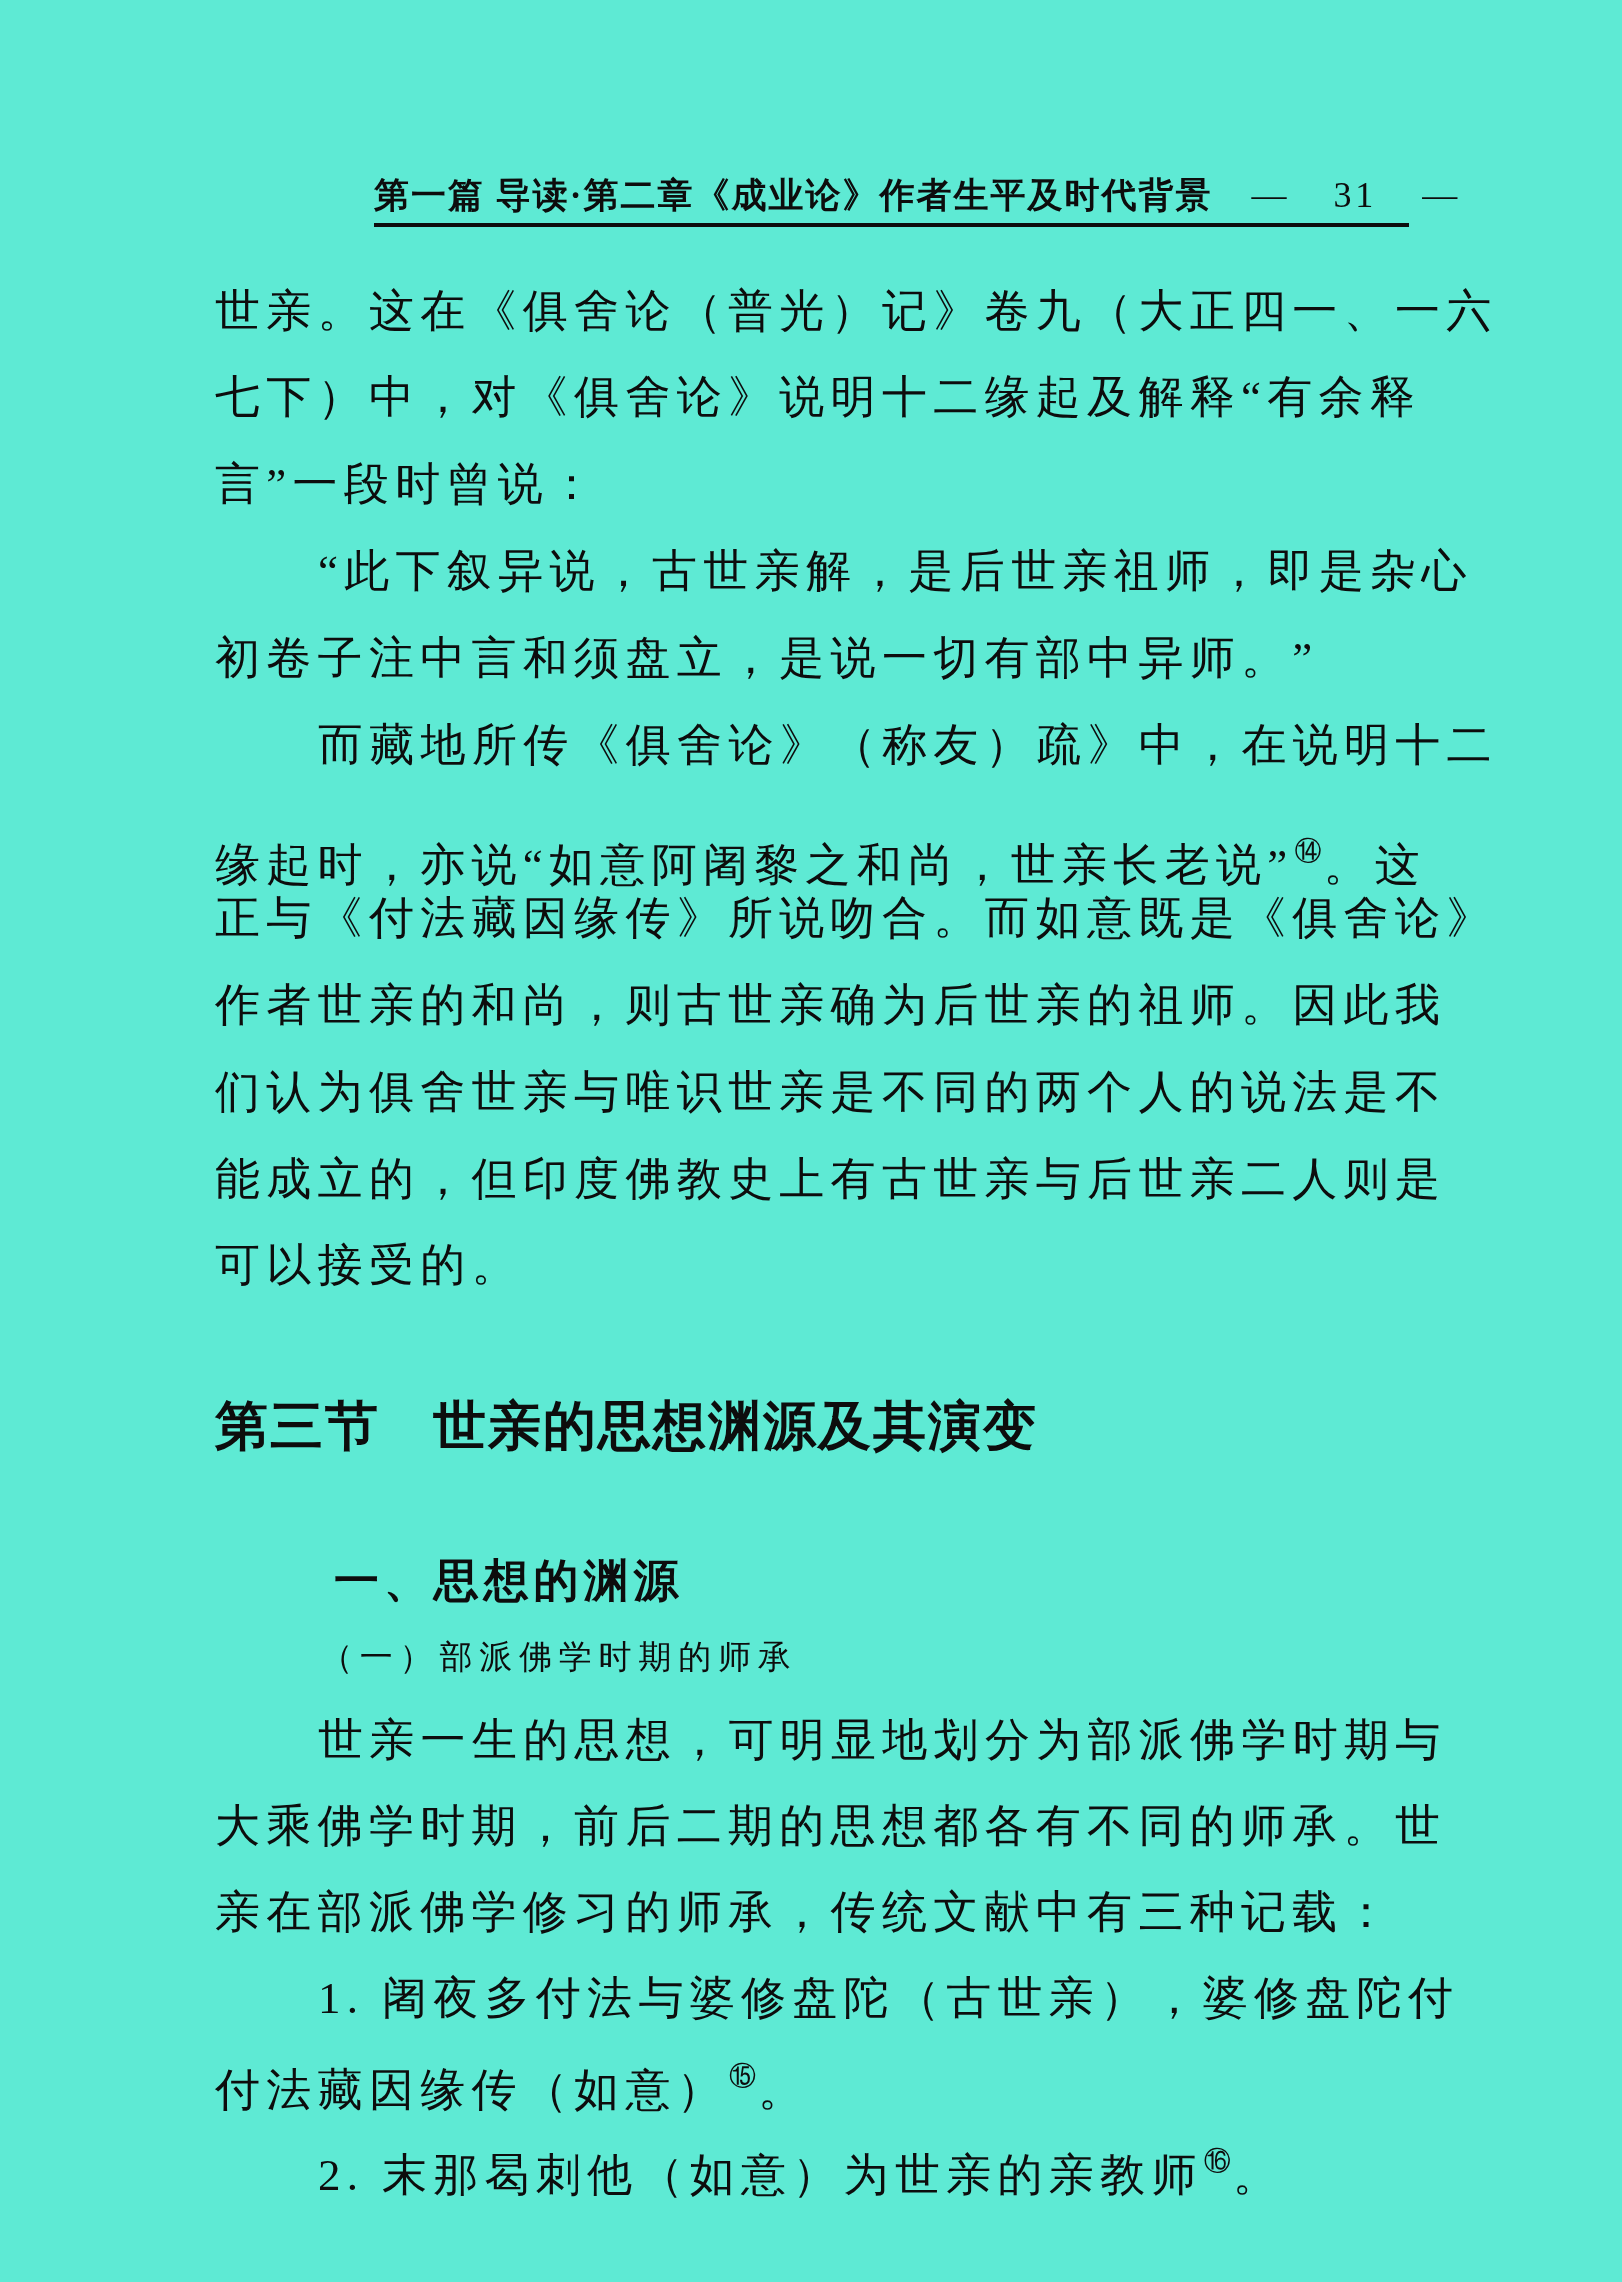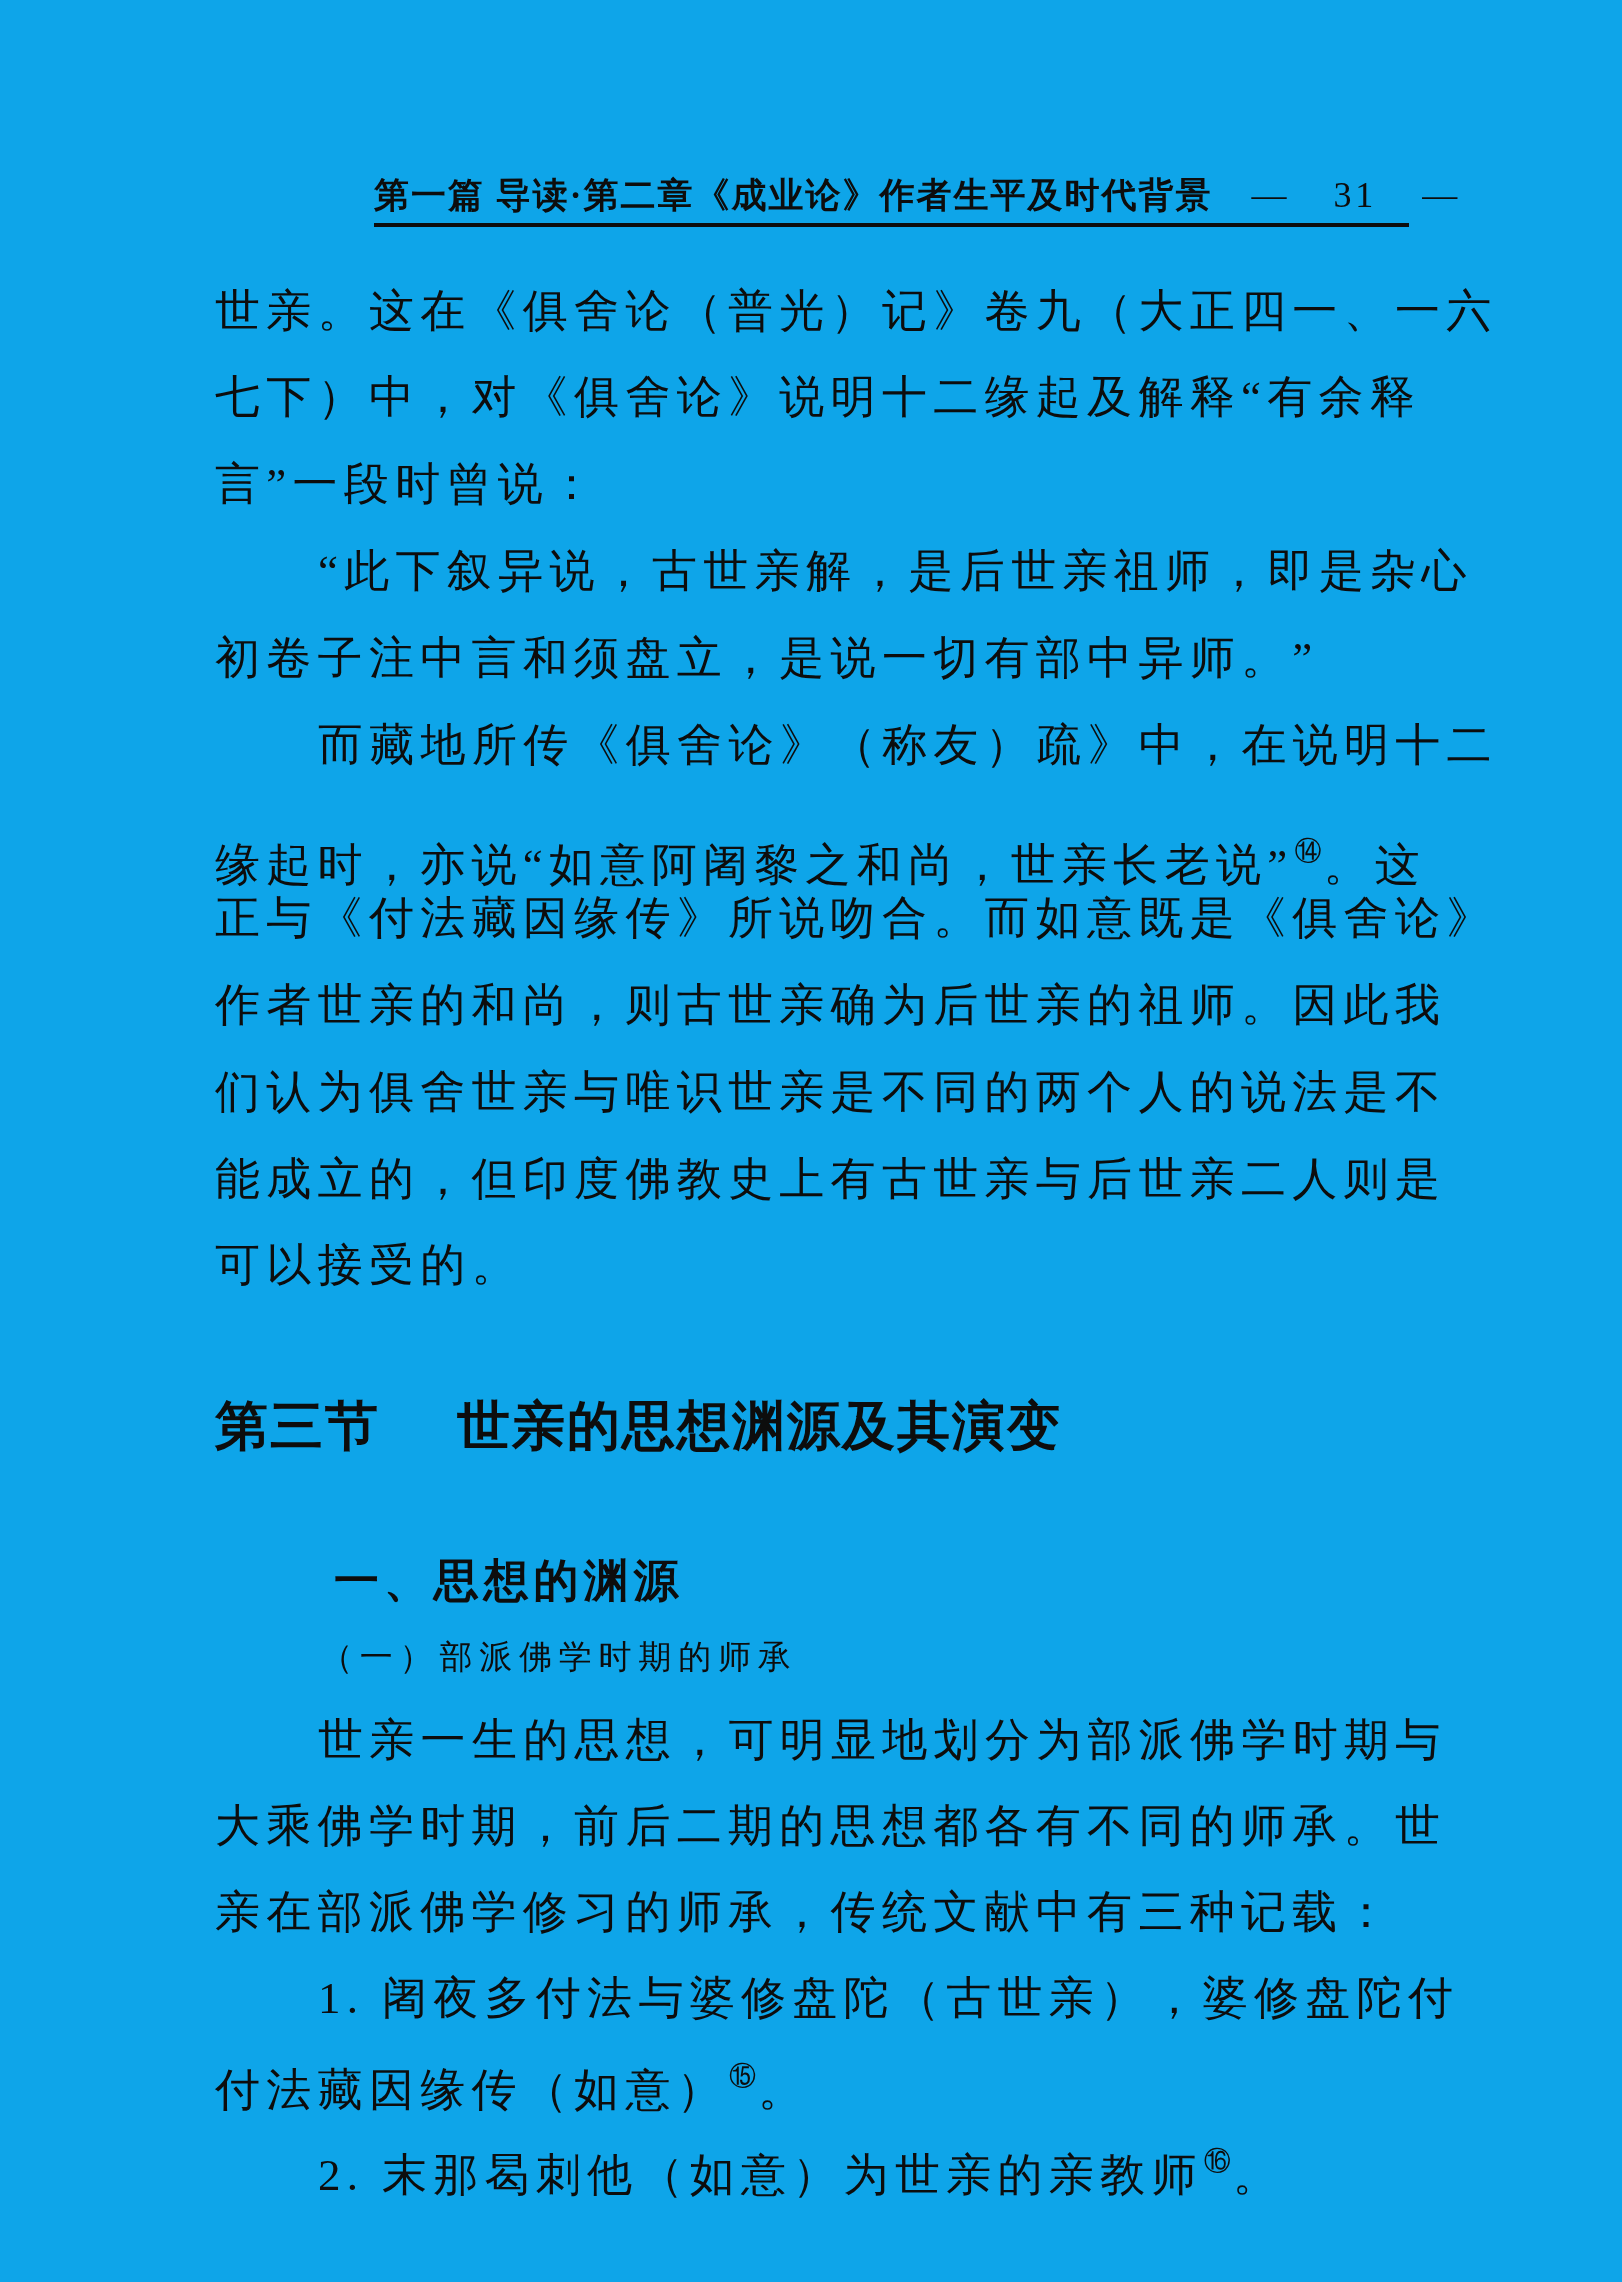--- a/index.html
+++ b/index.html
@@ -1,20 +1,20 @@
 <!DOCTYPE html>
 <html><head>
 <meta charset="utf-8">
 <style>
   html, body { margin: 0; padding: 0; background: #ffffff; }
   .page {
     position: relative;
     width: 1623px;
     height: 2282px;
-    background: #0ea5e9;
+    background: #5eead4;
     color: #0d0d0d;
     font-family: "Liberation Serif", "DejaVu Serif", serif;
     overflow: hidden;
   }
 
   
   .hdr {
     position: absolute;
     left: 374px;
     top: 172px;
@@ -57,21 +57,21 @@
 
   .sec {
     position: absolute;
     left: 215px;
     top: 1391px;
     font-size: 53px;
     font-weight: bold;
     letter-spacing: 2px;
     white-space: nowrap;
   }
-  .sec .sec-num { margin-right: 77px; }
+  .sec .sec-num { margin-right: 53px; }
 
   .sub1 {
     position: absolute;
     left: 334px;
     top: 1551px;
     font-size: 45px;
     font-weight: bold;
     letter-spacing: 4.9px;
     white-space: nowrap;
   }

